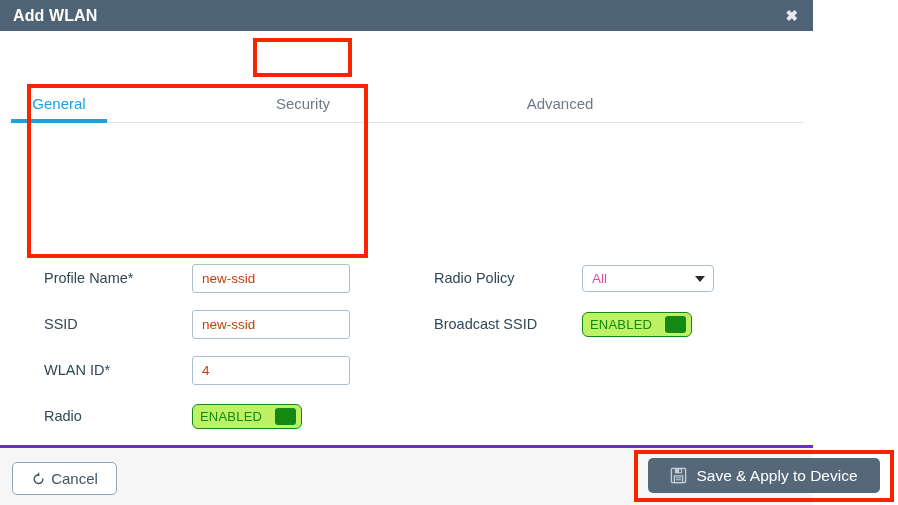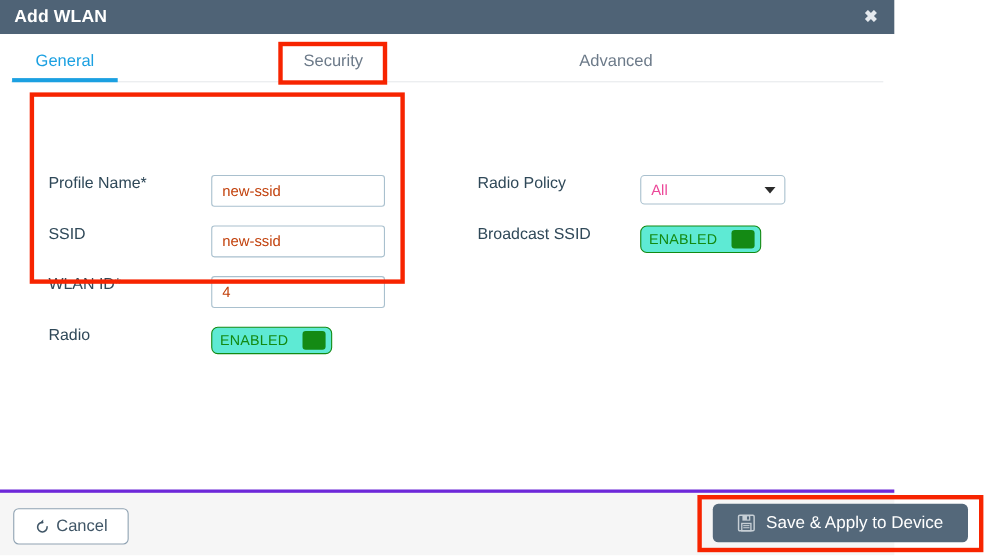--- a/index.html
+++ b/index.html
@@ -19,20 +19,21 @@
   
   .dialog {
     position: absolute;
     left: 0; top: 0;
     width: 813px;
     height: 505px;
     background: #ffffff;
     box-sizing: border-box;
     display: flex;
     flex-direction: column;
+    gap: 48px;
   }
 
   
   .titlebar {
     height: 31px;
     background: #4f6376;
     display: flex;
     align-items: center;
     justify-content: space-between;
     padding: 0 14px 0 13px;
@@ -105,20 +106,21 @@
   }
 
   .form-col {
     position: absolute;
   }
   .form-col.left  { left: 44px; top: 84px; }
   .form-col.right { left: 434px; top: 84px; }
 
   .form-row {
     display: flex;
+    align-items: center;
     height: 46px;
   }
   .form-row .lbl {
     font-size: 14.5px;
     color: #2f4858;
     white-space: nowrap;
   }
   .left .lbl  { width: 148px; }
   .right .lbl { width: 148px; }
 
@@ -166,21 +168,21 @@
   }
 
   
   .toggle {
     display: inline-flex;
     align-items: center;
     border: 1.5px solid #138a13;
     border-radius: 6px;
     height: 25px;
     padding: 0 5px 0 7px;
-    background: #5eead4;
+    background: #bef264;
     cursor: pointer;
     box-sizing: border-box;
   }
   .toggle-label {
     color: #138a13;
     font-size: 13px;
     letter-spacing: 0.2px;
     margin-right: 13px;
   }
   .toggle-knob {

